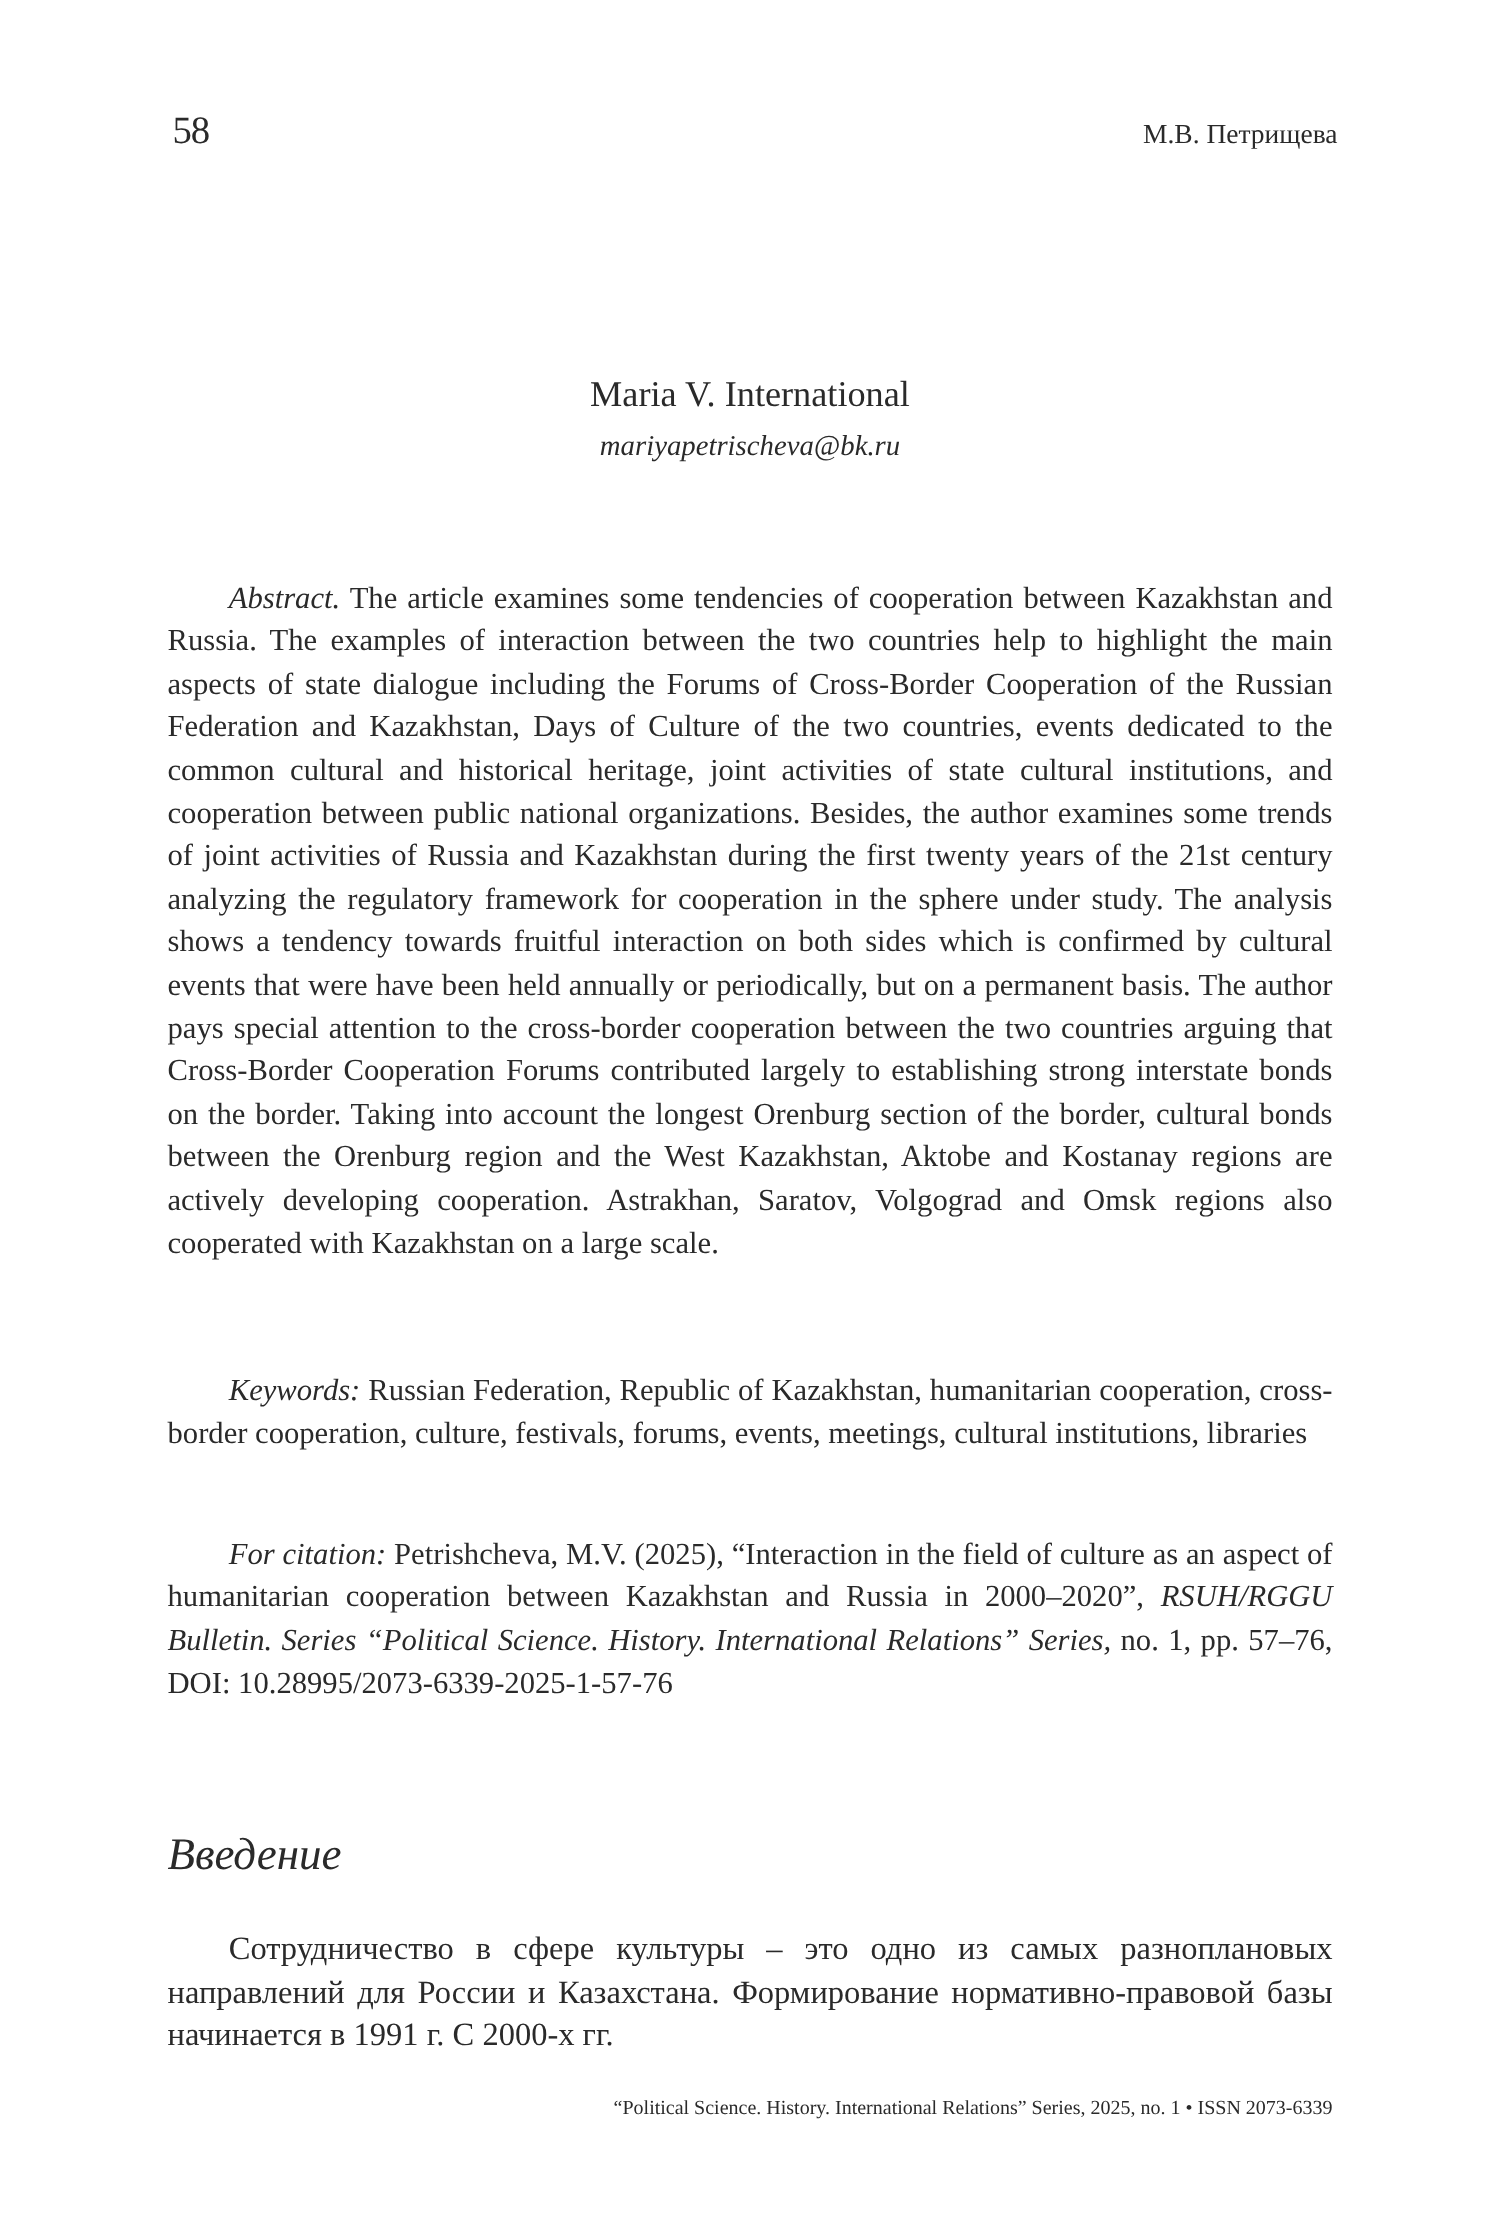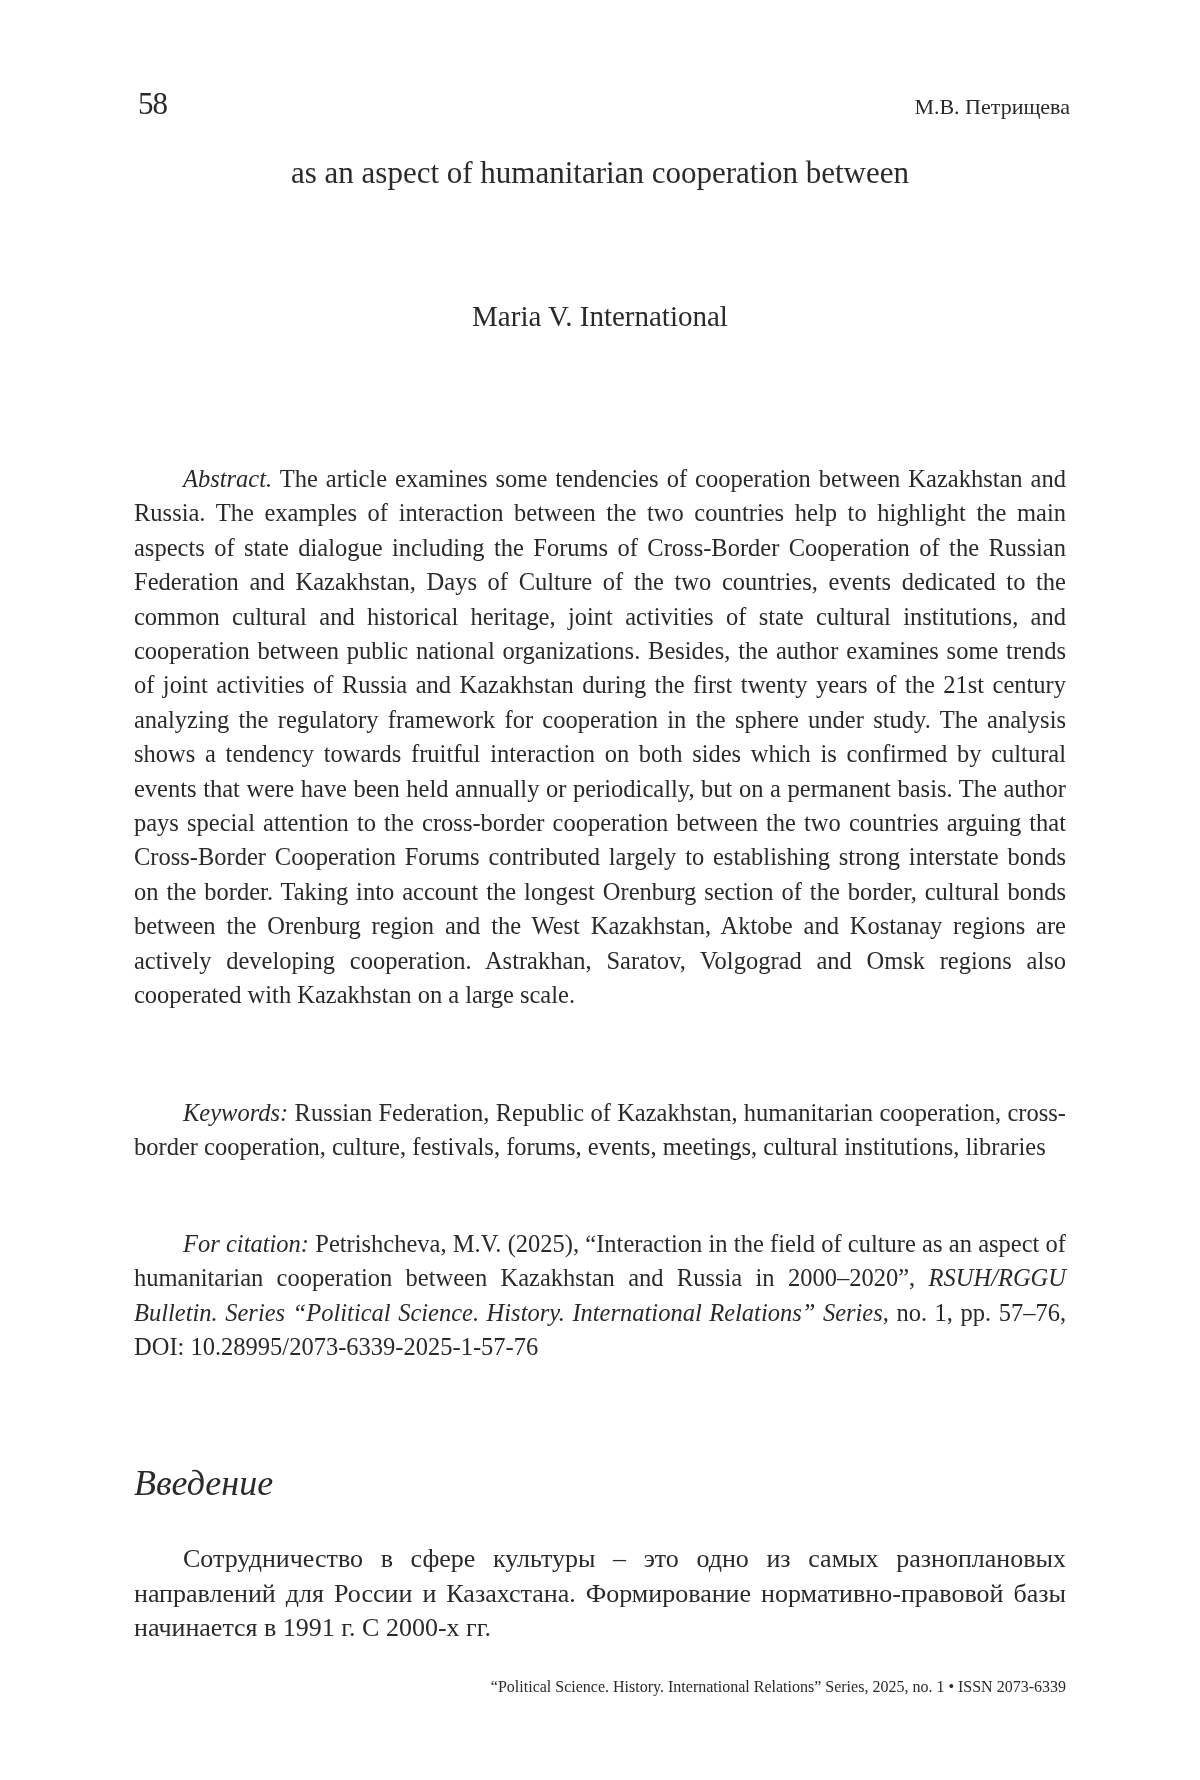--- a/index.html
+++ b/index.html
@@ -50,26 +50,26 @@
 <body>
 
 <div class="page">
 
   <div class="running-head">
     <span class="page-number">58</span>
     <span class="running-author">М.В. Петрищева</span>
   </div>
 
   <h1 class="title">
-    <span>as an aspect of humanitarian cooperation between</span>
   </h1>
 
   <div class="author-name">Maria V. International</div>
 
   <div class="affiliation">
+    <span>mariyapetrischeva@bk.ru</span>
   </div>
 
   <p class="block abstract indent"><span class="lead">Abstract.</span> <span>The article examines some tendencies of cooperation between Kazakhstan and Russia. The examples of interaction between the two countries help to highlight the main aspects of state dialogue including the Forums of Cross-Border Cooperation of the Russian Federation and Kazakhstan, Days of Culture of the two countries, events dedicated to the common cultural and historical heritage, joint activities of state cultural institutions, and coopera­tion between public national organizations. Besides, the author examines some trends of joint activities of Russia and Kazakhstan during the first twenty years of the 21st century analyzing the regulatory framework for cooperation in the sphere under study. The analysis shows a tendency towards fruitful interaction on both sides which is confirmed by cultural events that were have been held annually or periodically, but on a permanent basis. The author pays special attention to the cross-border cooperation between the two countries arguing that Cross-Border Cooperation Forums contributed largely to establishing strong interstate bonds on the border. Taking into account the longest Oren­burg section of the border, cultural bonds between the Orenburg region and the West Kazakhstan, Aktobe and Kostanay regions are actively developing cooperation. Astrakhan, Saratov, Volgograd and Omsk regions also cooperated with Kazakhstan on a large scale.</span></p>
 
   <p class="block keywords indent"><span class="lead">Keywords:</span> <span>Russian Federation, Republic of Kazakhstan, humanitarian cooperation, cross-border cooperation, culture, festivals, forums, events, meet­ings, cultural institutions, libraries</span></p>
 
   <p class="block citation indent"><span class="lead">For citation:</span> <span>Petrishcheva, M.V. (2025), “Interaction in the field of culture as an aspect of humanitarian cooperation between Kazakhstan and Russia in 2000–2020”, </span><span class="lead">RSUH/RGGU Bulletin. Series “Political Science. History. Interna­tional Relations” Series,</span><span> no. 1, pp. 57–76, DOI: 10.28995/2073-6339-2025-1-57-76</span></p>
 
   <h2 class="section-heading">Введение</h2>
 

